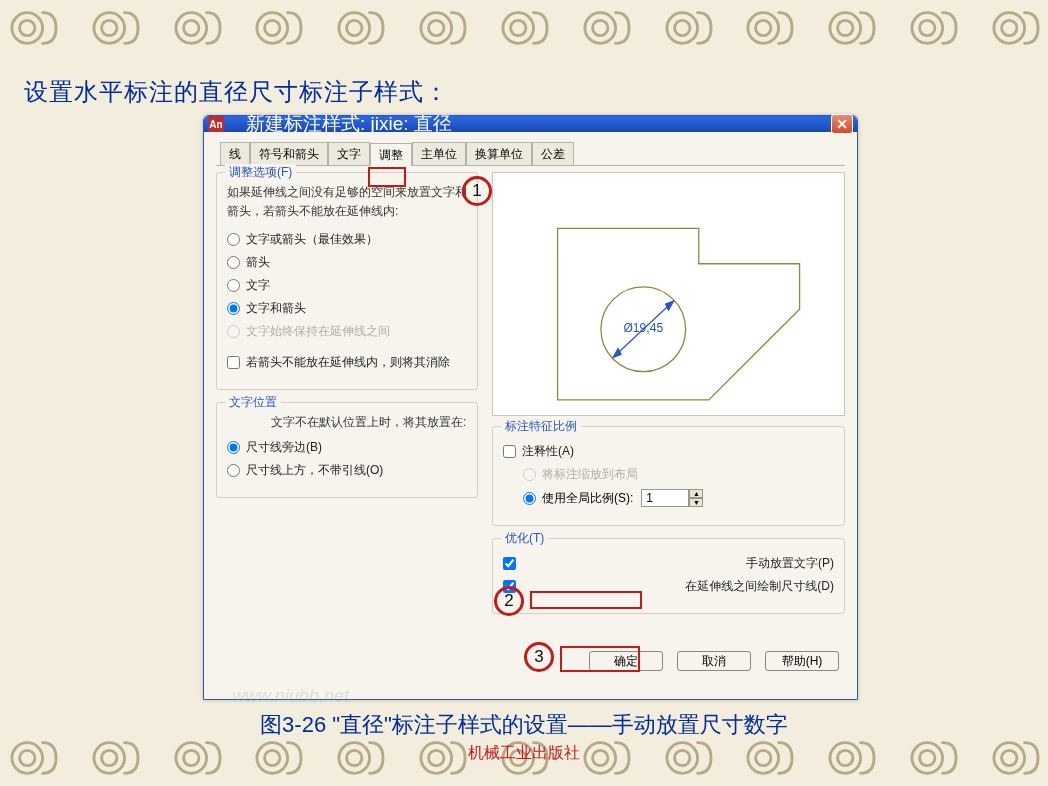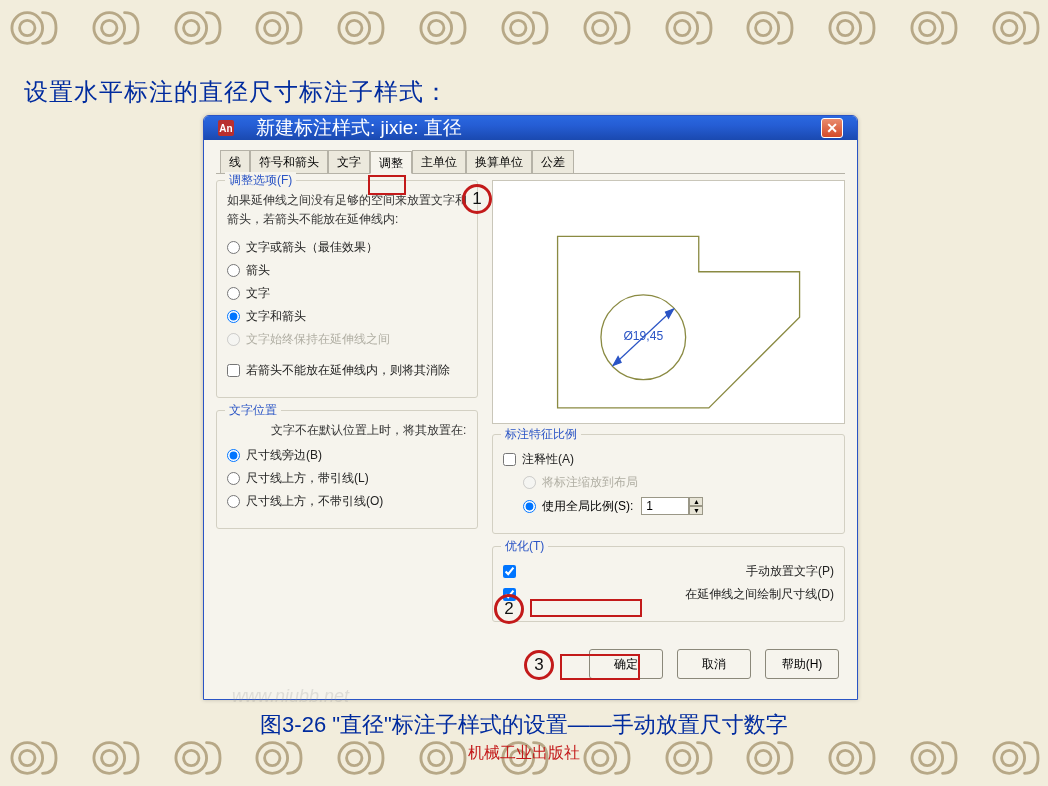--- a/index.html
+++ b/index.html
@@ -4,21 +4,21 @@
 <style>
   * { box-sizing: border-box; margin: 0; padding: 0; font-family: "SimSun", "Microsoft YaHei", sans-serif; }
   body { width: 1048px; height: 786px; background: #f2eddc; position: relative; overflow: hidden; }
   .ornament-border { position: absolute; left: 0; right: 0; height: 56px; display: flex; justify-content: space-between; align-items: center; padding: 0 4px; }
   .ornament-top { top: 0; }
   .ornament-bottom { bottom: 0; }
   .ornament-cell { width: 58px; height: 46px; }
   .ornament-cell svg { width: 100%; height: 100%; }
   .page-title { position: absolute; top: 76px; left: 24px; font-size: 24px; color: #002b9e; font-weight: 400; letter-spacing: 1px; }
   .dialog { position: absolute; top: 115px; left: 203px; width: 655px; height: 585px; background: #f6f4ed; border: 1px solid #2a54c5; border-radius: 6px 6px 0 0; box-shadow: 0 0 4px rgba(0,0,0,0.2); }
-  .titlebar { height: 24px; background: linear-gradient(#2a68e0, #255dd4 40%, #1a49b0); border-radius: 5px 5px 0 0; display: flex; align-items: center; padding: 0 14px; justify-content: space-between; }
+  .titlebar { height: 16px; background: linear-gradient(#2a68e0, #255dd4 40%, #1a49b0); border-radius: 5px 5px 0 0; display: flex; align-items: center; padding: 0 4px; justify-content: space-between; }
   .titlebar .app-icon { width: 16px; height: 16px; background:#b92f2f; border-radius:2px; display:flex; align-items:center; justify-content:center; color:#fff; font-size:10px; font-weight:bold; }
   .titlebar .title-text { color: #fff; font-size: 19px; margin-left: 22px; flex: 1; white-space: nowrap; }
   .close-btn { width: 22px; height: 20px; background: linear-gradient(#e98b6e,#d34a29); border:1px solid #fff; border-radius:3px; display:flex; align-items:center; justify-content:center; color:#fff; font-size:14px; font-weight:bold; cursor:pointer; }
   .dialog-body { padding: 10px 12px 12px 12px; position: relative; height: calc(100% - 28px); }
   .tabs { display: flex; border-bottom: 1px solid #b5b2a7; height: 24px; margin-bottom: 6px; }
   .tab { padding: 3px 8px; font-size: 12px; border: 1px solid #b5b2a7; border-bottom: none; margin-right: 0px; background: #ece9dd; position: relative; top: 0; cursor: pointer; }
   .tab:first-child { margin-left: 4px; }
   .tab.active { background: #f6f4ed; top: 1px; border-bottom: 1px solid #f6f4ed; }
   .columns { display: flex; gap: 14px; }
   .left-col { width: 262px; }
@@ -33,21 +33,21 @@
   .preview svg { width: 100%; height: 100%; }
   .scale-box { font-size: 12px; }
   .scale-row { display: flex; align-items: center; margin: 6px 0 6px 20px; font-size: 12px; }
   .scale-row.disabled { color: #b0aea3; }
   .spinner { display: inline-flex; align-items: center; margin-left: 8px; }
   .spinner input { width: 48px; height: 18px; border: 1px solid #9a9787; font-size: 12px; padding: 0 4px; }
   .spinner .spin-btns { display:flex; flex-direction:column; }
   .spinner .sp { width:14px; height:9px; background:#e7e4d6; border:1px solid #9a9787; font-size:7px; line-height:7px; text-align:center; cursor:pointer; }
   .opt-box .check-row { margin-left: 0; justify-content: space-between; }
   .buttons-row { position: absolute; bottom: 16px; right: 18px; display: flex; gap: 14px; align-items: center; }
-  .wbtn { width: 74px; height: 30px; background: #f6f4ed; border: 1px solid #8b887a; border-radius: 3px; font-size: 12px; cursor: pointer; display:flex; align-items:center; justify-content:center; }
+  .wbtn { width: 74px; height: 20px; background: #f6f4ed; border: 1px solid #8b887a; border-radius: 3px; font-size: 12px; cursor: pointer; display:flex; align-items:center; justify-content:center; }
   .red-circle { position: absolute; width: 30px; height: 30px; border: 3px solid #c31a1a; border-radius: 50%; display:flex; align-items:center; justify-content:center; font-size: 17px; color: #111; background: transparent; pointer-events: none; }
   .red-box { position: absolute; border: 2px solid #c31a1a; pointer-events: none; }
   .caption { position: absolute; top: 710px; left: 0; right: 0; text-align: center; font-size: 22px; color: #002b9e; }
   .publisher { position: absolute; bottom: 22px; left: 0; right: 0; text-align: center; font-size: 16px; color: #c31a1a; }
   .watermark { position:absolute; left:220px; top:686px; font-size:18px; color:rgba(150,150,150,0.25); font-style:italic; font-family: Arial, sans-serif; pointer-events:none;margin-left:12px;}
 </style>
 </head>
 <body>
 
 <div class="ornament-border ornament-top">
@@ -290,24 +290,20 @@
           </div>
         </div>
 
         <div class="fieldset">
           <span class="legend">文字位置</span>
           <div class="fit-desc" style="margin-bottom:6px;margin-left:44px;">文字不在默认位置上时，将其放置在:</div>
           <div id="tp-radios">
               <div class="radio-row">
                 <input type="radio" name="tp" checked="" style="">
                 <span>尺寸线旁边(B)</span>
-              </div>
-              <div class="radio-row">
-                <input type="radio" name="tp" style="">
-                <span>尺寸线上方，带引线(L)</span>
               </div>
               <div class="radio-row">
                 <input type="radio" name="tp" style="">
                 <span>尺寸线上方，不带引线(O)</span>
               </div>
             </div>
         </div>
       </div>
 
       <div class="right-col">

